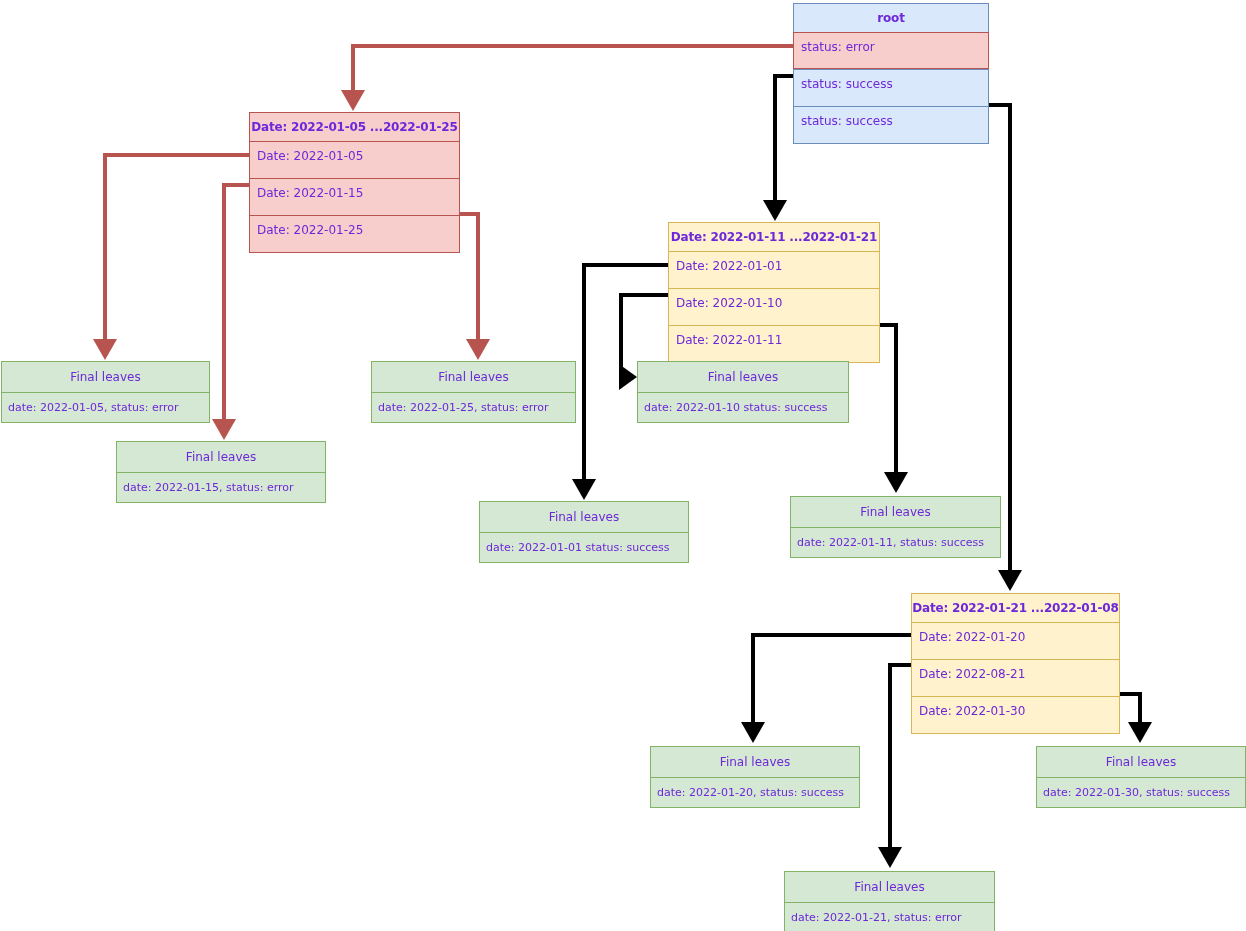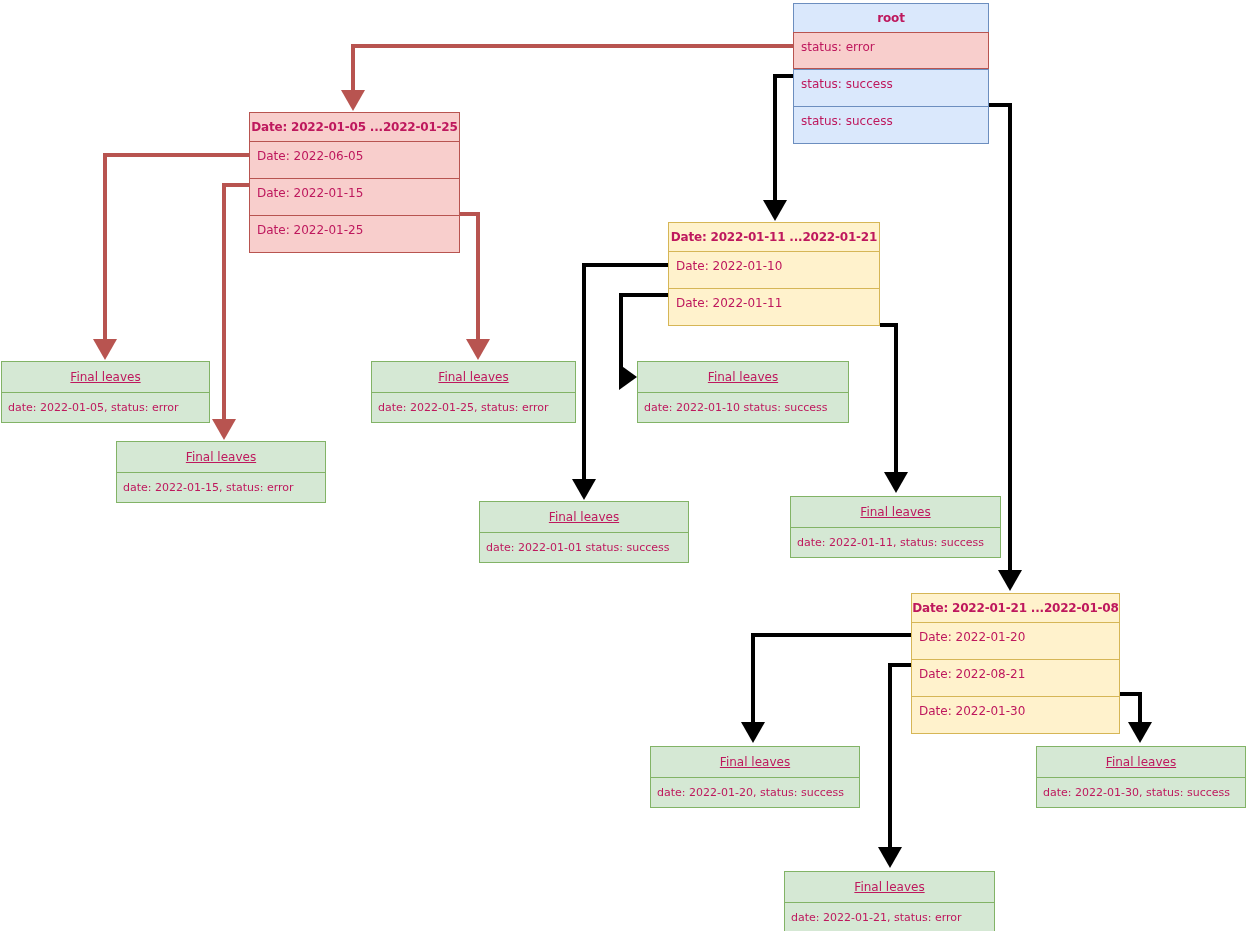--- a/index.html
+++ b/index.html
@@ -9,30 +9,30 @@
   }
   .edges{position:absolute;left:0;top:0;pointer-events:none;}
   .edge{fill:none;stroke-width:4;}
   .edge-black{stroke:var(--edge-black,#000);}
   .edge-red{stroke:var(--red-stroke,#b85450);}
   .head-black{fill:var(--edge-black,#000);stroke:none;}
   .head-red{fill:var(--red-stroke,#b85450);stroke:none;}
   .node{
     position:absolute;box-sizing:border-box;
     background:var(--fill);border:1px solid var(--stroke);
-    font-size:12px;color:#be185d;
+    font-size:12px;color:#6d28d9;
   }
   .hdr{height:28px;line-height:28px;text-align:center;font-weight:bold;letter-spacing:-0.2px;white-space:nowrap;overflow:hidden;}
   .row{height:37px;line-height:29px;padding:0 7px;border-top:1px solid var(--stroke);box-sizing:border-box;white-space:nowrap;overflow:hidden;}
   .error-row{
     background:var(--red-fill,#f8cecc);
     border:1px solid var(--red-stroke,#b85450);
     margin:0 -1px;
   }
-  .leaf .hdr{height:30px;line-height:30px;font-weight:normal;letter-spacing:0;text-decoration:underline;}
+  .leaf .hdr{height:30px;line-height:30px;font-weight:normal;letter-spacing:0;}
   .leaf .row{height:30px;line-height:29px;font-size:11px;padding:0 6px;}
 </style>
 </head>
 <body>
 
 <div id="canvas">
 
   <svg class="edges" width="1246" height="931" viewBox="0 0 1246 931">
 
     <path class="edge edge-red" d="M793 46 L353 46 L353 92"></path>
@@ -64,27 +64,28 @@
 
   <div class="node" style="left:793px;top:3px;width:196px;--fill:var(--blue-fill);--stroke:var(--blue-stroke)">
     <div class="hdr">root</div>
     <div class="row error-row">status: error</div>
     <div class="row">status: success</div>
     <div class="row">status: success</div>
   </div>
 
   <div class="node" style="left:249px;top:112px;width:211px;--fill:var(--red-fill);--stroke:var(--red-stroke)">
     <div class="hdr">Date: 2022-01-05 ...2022-01-25</div>
-    <div class="row">Date: 2022-06-05</div>
+    <div class="row">Date: 2022-01-05</div>
     <div class="row">Date: 2022-01-15</div>
     <div class="row">Date: 2022-01-25</div>
   </div>
 
   <div class="node" style="left:668px;top:222px;width:212px;--fill:var(--yellow-fill);--stroke:var(--yellow-stroke)">
     <div class="hdr">Date: 2022-01-11 ...2022-01-21</div>
+    <div class="row">Date: 2022-01-01</div>
     <div class="row">Date: 2022-01-10</div>
     <div class="row">Date: 2022-01-11</div>
   </div>
 
   <div class="node" style="left:911px;top:593px;width:209px;--fill:var(--yellow-fill);--stroke:var(--yellow-stroke)">
     <div class="hdr">Date: 2022-01-21 ...2022-01-08</div>
     <div class="row">Date: 2022-01-20</div>
     <div class="row">Date: 2022-08-21</div>
     <div class="row">Date: 2022-01-30</div>
   </div>

